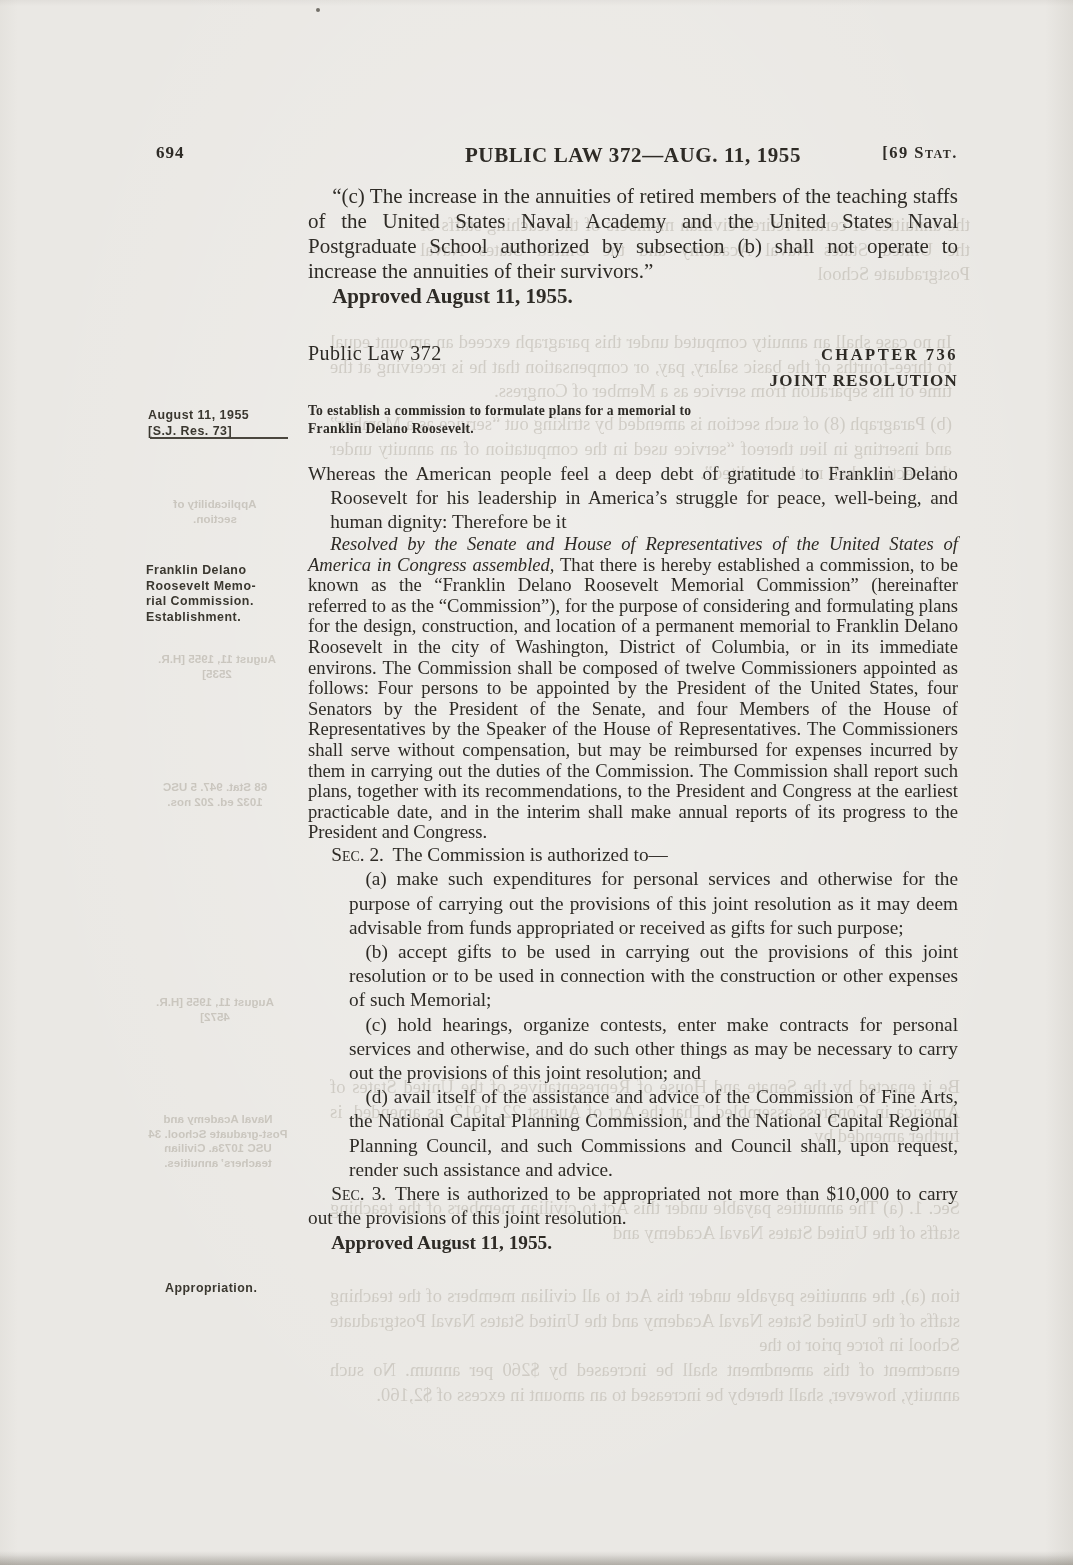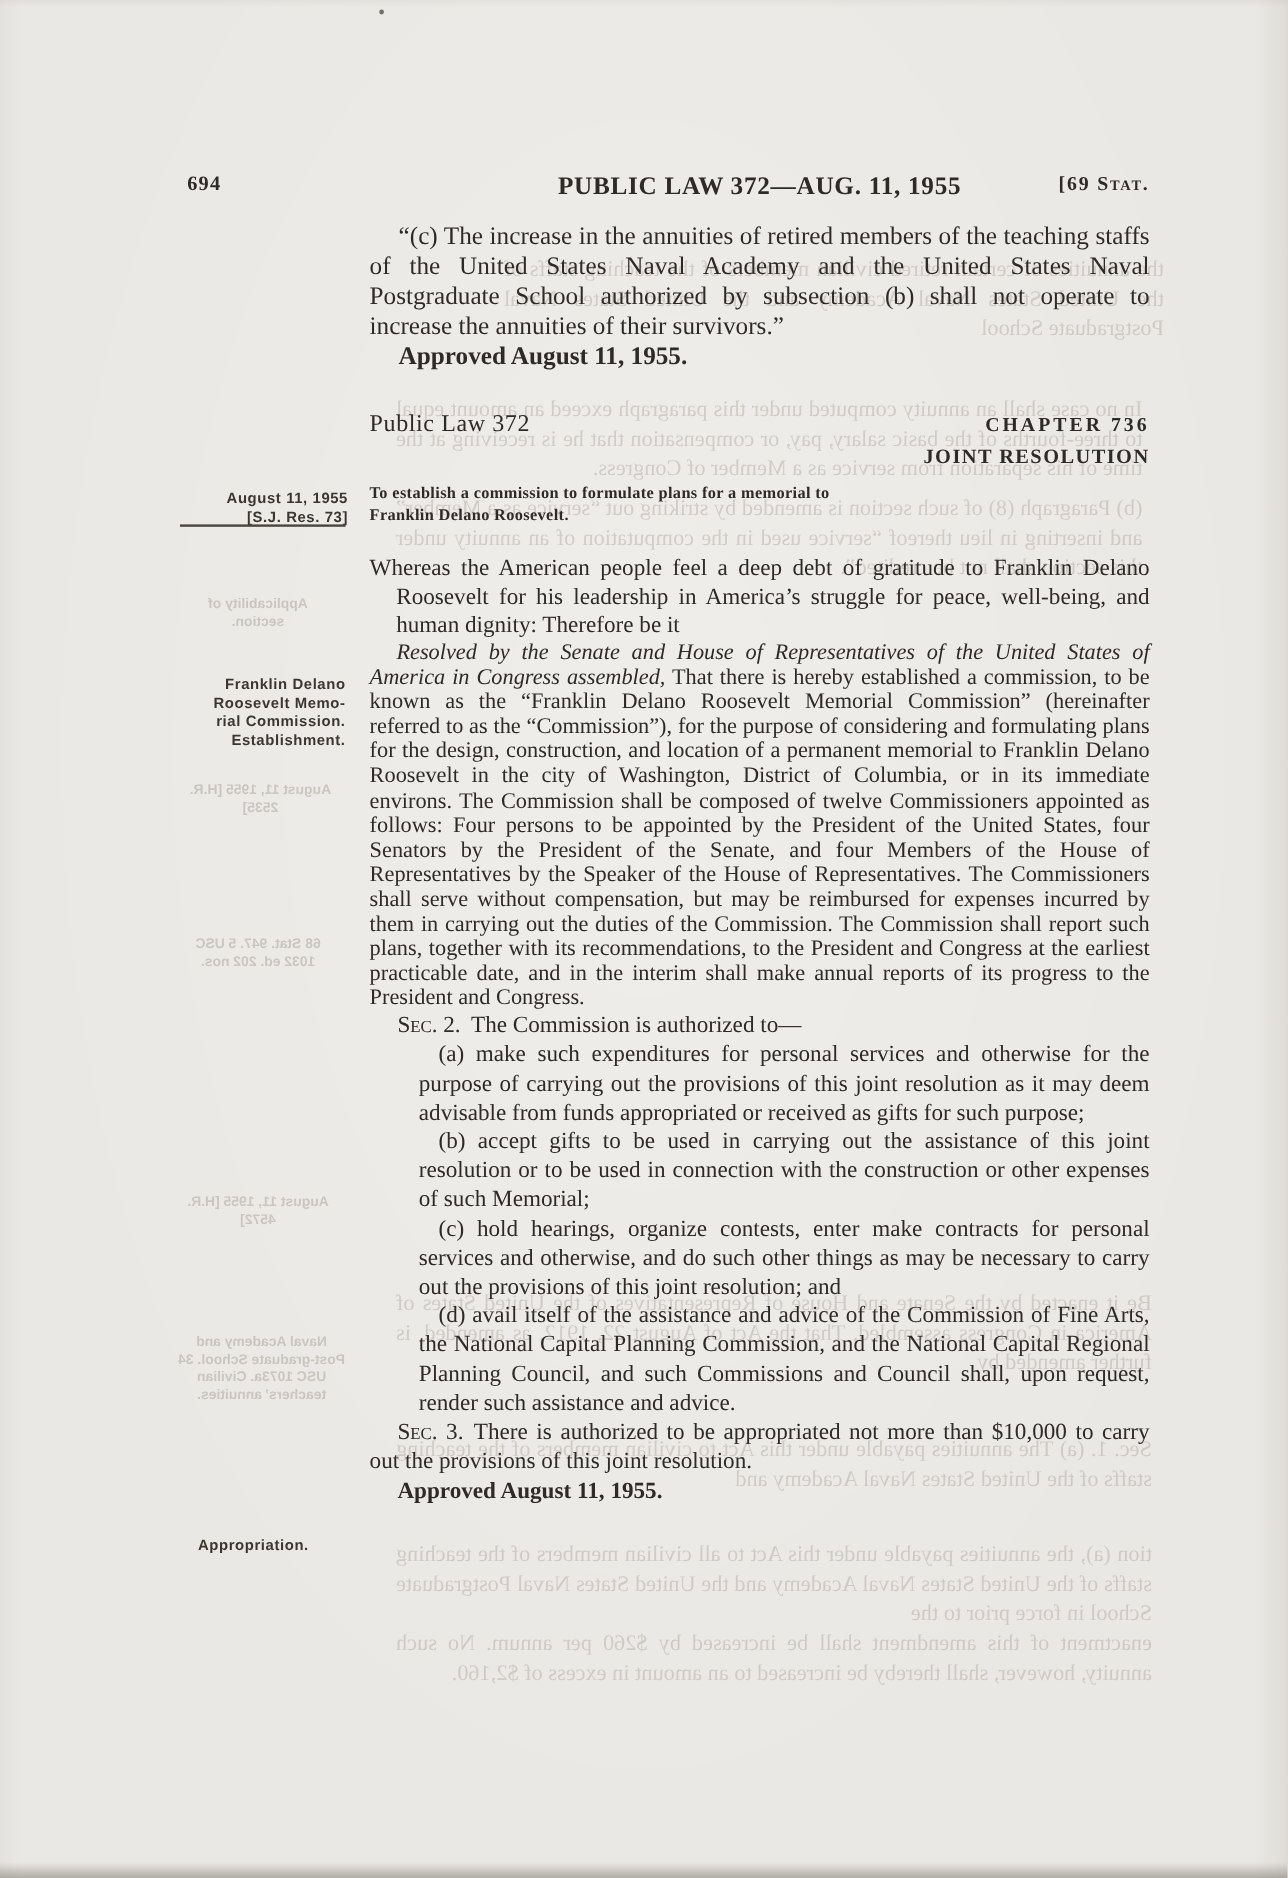--- a/index.html
+++ b/index.html
@@ -36,21 +36,21 @@
   .jr-sub{margin-top:11px;text-align:left;font-size:13.6px;font-weight:bold;line-height:17.5px;letter-spacing:0.3px;}
   .whereas{margin-top:25px;font-size:19.3px;line-height:24px;text-align:justify;
     padding-left:1.15em;text-indent:-1.15em;}
   .resolved{font-size:18.6px;line-height:20.6px;text-align:justify;text-indent:1.2em;}
   .resolved .ital{font-style:italic;}
   .sec-par{font-size:19.3px;line-height:24.4px;text-align:justify;text-indent:1.2em;}
   .item{font-size:19.3px;line-height:24.2px;text-align:justify;margin-left:41px;text-indent:0.85em;}
   
   .mnote{position:absolute;font-family:"Liberation Sans","DejaVu Sans",sans-serif;
     font-weight:bold;font-size:12.4px;line-height:15.5px;letter-spacing:0.5px;color:#3a372f;
-    width:142px;text-align:right;}
+    width:142px;text-align:left;}
   .mnote-rule{position:absolute;left:150px;top:437px;width:138px;border-top:2px solid #4a463e;}
   .mnote-left{text-align:left;width:150px;}
   
   .bleed{position:absolute;transform:scaleX(-1);color:#958e80;opacity:0.32;
     filter:blur(0.55px);font-size:18.6px;line-height:24.5px;text-align:justify;}
   .bleed-note{font-family:"Liberation Sans","DejaVu Sans",sans-serif;font-weight:bold;
     font-size:11.6px;line-height:14.5px;text-align:center;opacity:0.38;}
   .speck{position:absolute;left:316px;top:8px;width:4px;height:4px;border-radius:50%;
     background:#55514a;opacity:0.8;}
   .edge-bottom{position:absolute;left:0;bottom:0;width:100%;height:14px;
@@ -112,21 +112,21 @@
       <div>Franklin Delano Roosevelt.</div>
     </div>
 
     <p class="whereas">Whereas the American people feel a deep debt of gratitude to Franklin Delano Roosevelt for his leadership in America’s struggle for peace, well-being, and human dignity: Therefore be it</p>
 
     <p class="resolved"><span class="ital">Resolved by the Senate and House of Representatives of the United States of America in Congress assembled,</span><span> That there is hereby established a commission, to be known as the “Franklin Delano Roosevelt Memorial Commission” (hereinafter referred to as the “Commission”), for the purpose of considering and formulating plans for the design, construction, and location of a permanent memorial to Franklin Delano Roosevelt in the city of Washington, District of Columbia, or in its immediate environs. The Commission shall be composed of twelve Commissioners appointed as follows: Four persons to be appointed by the President of the United States, four Senators by the President of the Senate, and four Members of the House of Representatives by the Speaker of the House of Representatives. The Commissioners shall serve without compensation, but may be reimbursed for expenses incurred by them in carrying out the duties of the Commission. The Commission shall report such plans, together with its recommendations, to the President and Congress at the earliest practicable date, and in the interim shall make annual reports of its progress to the President and Congress.</span></p>
 
     <p class="sec-par"><span class="sc">Sec. 2.</span><span>The Commission is authorized to—</span></p>
 
     <p class="item">(a) make such expenditures for personal services and otherwise for the purpose of carrying out the provisions of this joint resolution as it may deem advisable from funds appropriated or received as gifts for such purpose;</p>
-    <p class="item">(b) accept gifts to be used in carrying out the assistance of this joint resolution or to be used in connection with the construction or other expenses of such Memorial;</p>
+    <p class="item">(b) accept gifts to be used in carrying out the provisions of this joint resolution or to be used in connection with the construction or other expenses of such Memorial;</p>
     <p class="item">(c) hold hearings, organize contests, enter make contracts for personal services and otherwise, and do such other things as may be necessary to carry out the provisions of this joint resolution; and</p>
     <p class="item">(d) avail itself of the assistance and advice of the Commission of Fine Arts, the National Capital Planning Commission, and the National Capital Regional Planning Council, and such Commissions and Council shall, upon request, render such assistance and advice.</p>
 
     <p class="sec-par"><span class="sc">Sec. 3.</span><span>There is authorized to be appropriated not more than $10,000 to carry out the provisions of this joint resolution.</span></p>
 
     <p class="sec-par approved">Approved August 11, 1955.</p>
 
   </div>
 
   <div class="edge-bottom"></div>

